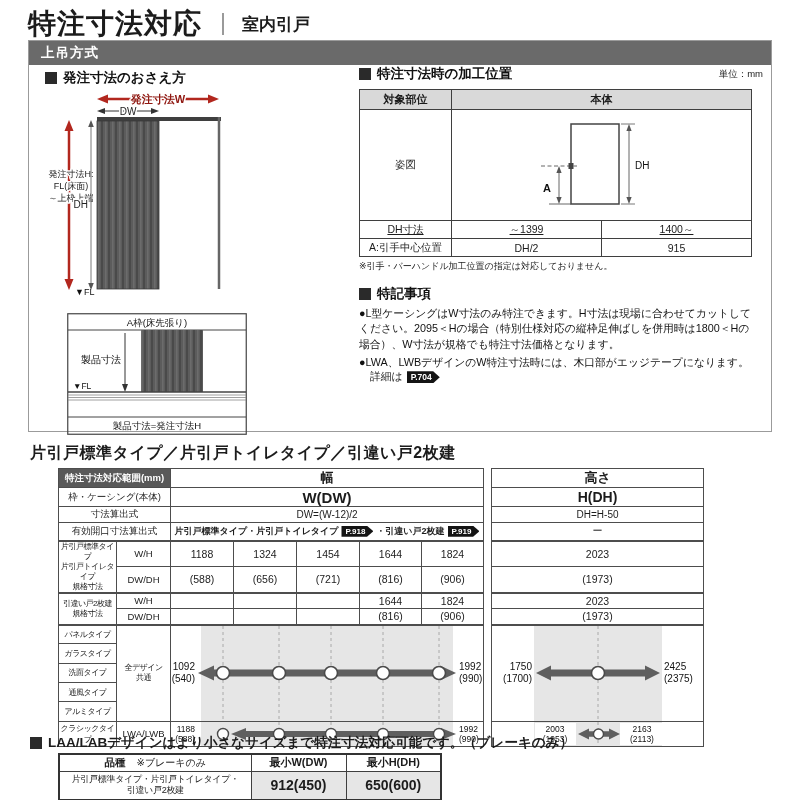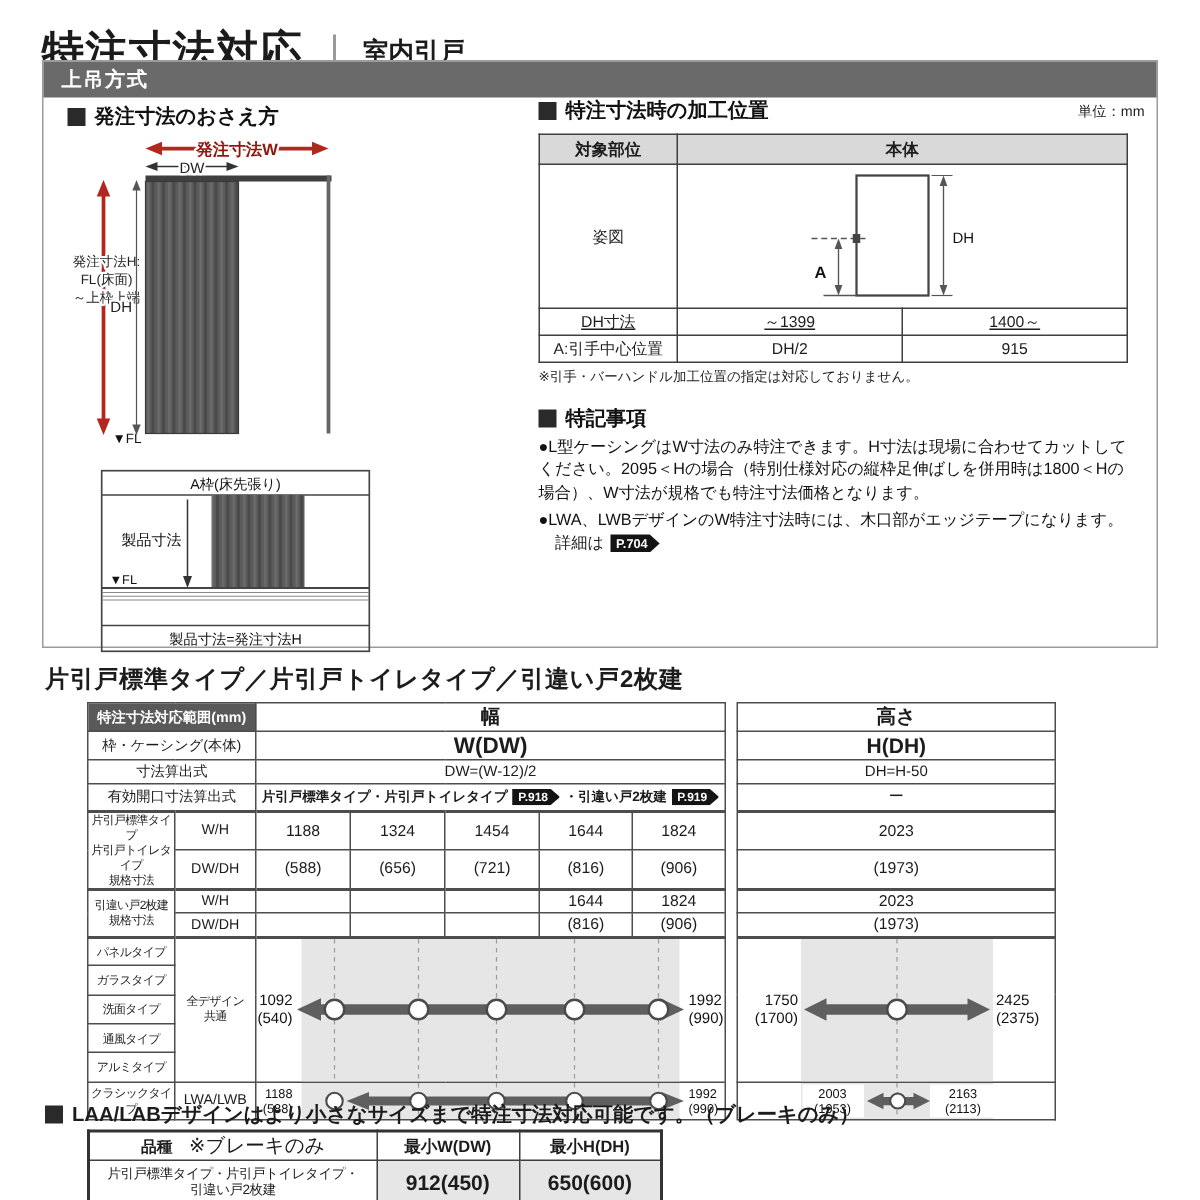--- a/index.html
+++ b/index.html
@@ -1,21 +1,21 @@
 <!DOCTYPE html>
 <html><head>
 <meta charset="utf-8">
 <style>
   * { margin:0; padding:0; box-sizing:border-box; }
   html,body { background:#fff; }
   body { font-family:"Liberation Sans","DejaVu Sans",sans-serif; color:#1c1c1c; }
   .page { position:relative; width:800px; height:800px; background:#fff; overflow:hidden; }
 
   
-  .doc-header { position:absolute; left:28px; top:15px; display:flex; align-items:center; }
+  .doc-header { position:absolute; left:28px; top:5px; display:flex; align-items:center; }
   .doc-title { font-size:28px; font-weight:bold; letter-spacing:1px; color:#1b1b1b; }
   .doc-divider { display:inline-block; width:2px; height:22px; background:#9a9a9a; margin:0 18px 0 20px; }
   .doc-subtitle { font-size:17px; font-weight:bold; color:#1b1b1b; }
 
   
   .main-box { position:absolute; left:28px; top:40px; width:744px; height:392px; border:1px solid #9b9b9b; background:#fff; }
   .tab-bar { height:24px; background:#6a6a6a; color:#fff; font-size:13.5px; font-weight:bold; line-height:24px; padding-left:12px; letter-spacing:1px; }
 
   .sec-heading { font-size:13.5px; font-weight:bold; display:flex; align-items:center; color:#111; }
   .sq { display:inline-block; width:12px; height:12px; background:#2a2a2a; margin-right:6px; flex:0 0 auto; }
@@ -62,21 +62,21 @@
   .rh1 td{height:19px} .rh2 td{height:19px} .rh3 td{height:16px} .rh4 td{height:18px}
   .rh5 td{height:16px} .rh9 td{height:19px} .rh14 td{height:24px}
 
   
   .min-heading { position:absolute; left:30px; top:734px; font-size:13.5px; font-weight:bold; display:flex; align-items:center; }
   .min-table { position:absolute; left:58px; top:753px; width:384px; border:2px solid #333; }
   .min-table td { border:1px solid #3f3f3f; text-align:center; vertical-align:middle; padding:0; background:#fff; }
   .min-table .h td { height:17px; font-size:11px; }
   .min-table .r td { height:29px; }
   .min-col-product { font-weight:bold; font-size:10.5px; }
-  .min-col-note { font-size:13px; font-weight:normal; margin-left:8px; }
+  .min-col-note { font-size:10px; font-weight:normal; margin-left:8px; }
   .min-product { font-size:9px; line-height:11px; letter-spacing:-0.3px; }
   .min-val { font-size:14px; font-weight:bold; background:#e6e6e6 !important; }
 </style>
 </head>
 <body>
 
 <div class="page">
 
   <div class="doc-header">
     <span class="doc-title">特注寸法対応</span>
@@ -179,21 +179,21 @@
         <colgroup>
             <col style="width:92px">
             <col style="width:150px">
             <col style="width:150px">
           </colgroup>
         <tbody>
             <tr>
           <td class="hdr">対象部位</td>
           <td class="hdr" colspan="2">本体</td>
         </tr>
-        <tr style="height:96px;">
+        <tr style="height:111px;">
           <td>姿図</td>
           <td colspan="2">
             <svg width="298" height="92" viewBox="0 0 298 92" style="margin:0 auto;">
               <rect x="118" y="5" width="48" height="80" fill="#fff" stroke="#444" stroke-width="1.5"></rect>
               <g>
                 <line x1="176" y1="8" x2="176" y2="82" stroke="#555" stroke-width="0.9"></line>
                 <polygon points="176,5 173.4,12 178.6,12" fill="#555"></polygon>
                 <polygon points="176,85 173.4,78 178.6,78" fill="#555"></polygon>
                 <line x1="168" y1="5" x2="182" y2="5" stroke="#555" stroke-width="0.8"></line>
                 <line x1="168" y1="85" x2="182" y2="85" stroke="#555" stroke-width="0.8"></line>

